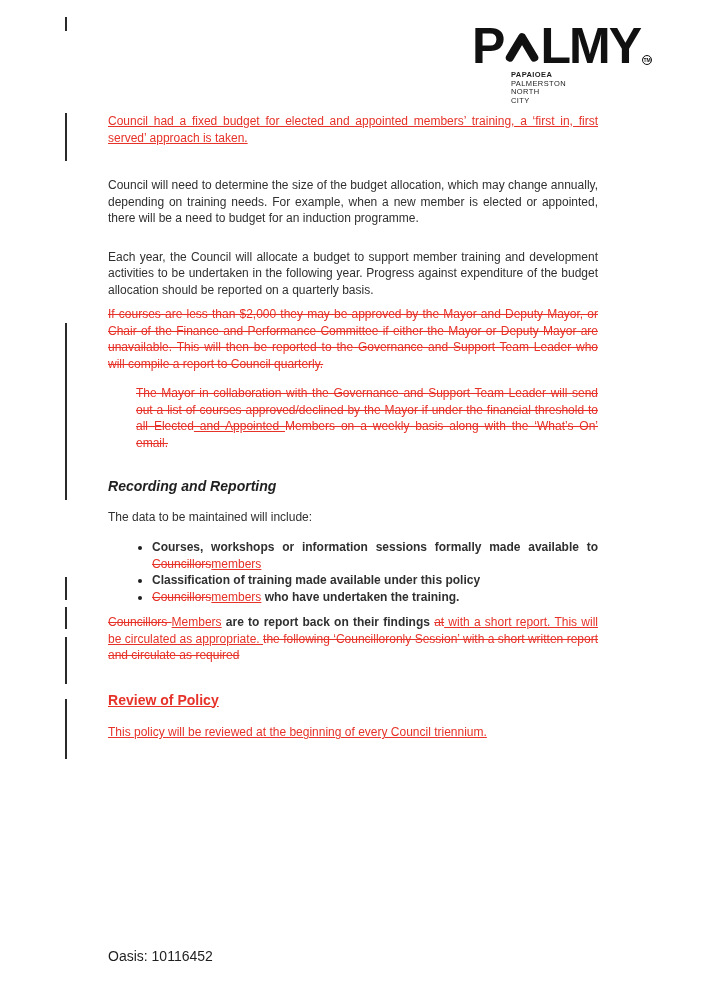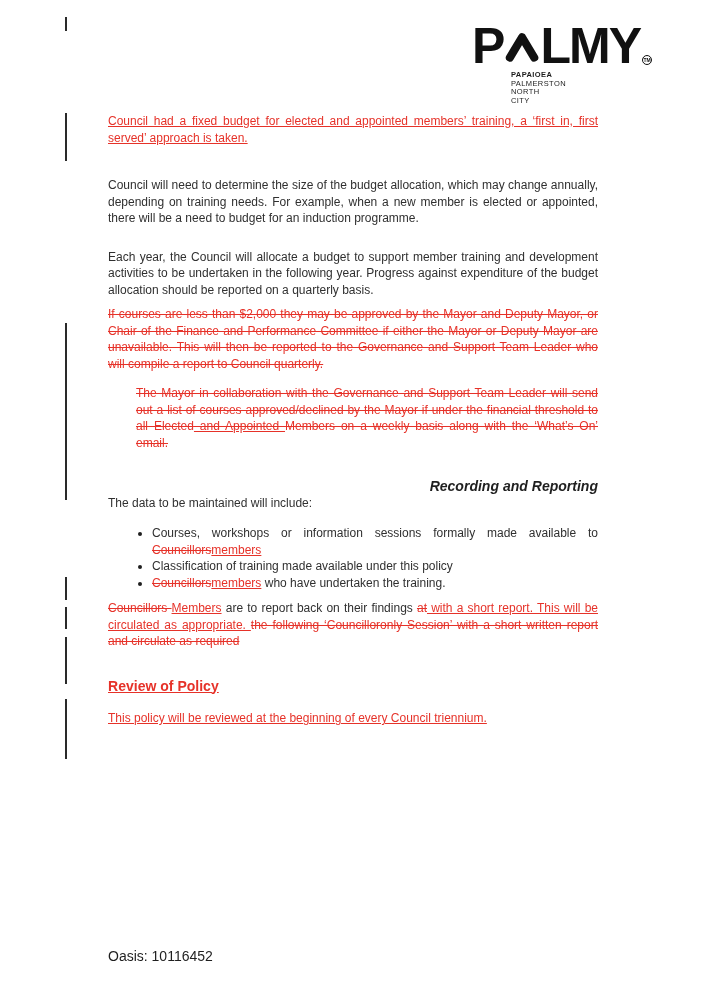--- a/index.html
+++ b/index.html
@@ -43,31 +43,31 @@
   }
   .logo-sub{
     margin:3px 0 0 39px;
     font-size:7.5px;line-height:8.5px;letter-spacing:.4px;color:#1c1c1c;
   }
   .logo-sub .bold{font-weight:700;}
   
   .content{position:absolute;left:108px;width:490px;top:113px;}
   .para{text-align:justify;text-align-last:left;}
   .h-section{font-weight:700;font-style:italic;color:#1f1f1f;}
-  .seg-normal{color:var(--ink);}
+  .seg-normal{color:var(--ink);font-weight:bold;}
   .seg-del{color:var(--change-red);text-decoration:line-through;}
   .seg-ins{color:var(--change-red);text-decoration:underline;}
   .seg-delins{color:var(--change-red);text-decoration:underline line-through;}
   .mb-intro{margin-bottom:31px;}
   .mb-h1{margin-bottom:11px;}
   .mb-p1{margin-bottom:8px;}
   .mb-p2{margin-bottom:22px;}
   .mb-del1{margin-bottom:13px;}
   .mb-del2{margin-bottom:27px;margin-left:28px;}
-  .mb-h2{text-align:right;}
+  .mb-h2{margin-bottom:14px;}
   .mb-intro2{margin-bottom:14px;}
   .bullets{margin:0 0 9px 0;padding-left:44px;}
   .bullets li{text-align:justify;text-align-last:left;}
   .bullets li::marker{color:#1f1f1f;}
   .mb-report{margin-bottom:28px;}
   .review-heading{font-weight:700;margin-bottom:16px;}
   .footer{position:absolute;left:108px;top:948px;font-size:14px;color:#1f1f1f;}
 </style>
 </head>
 <body>

